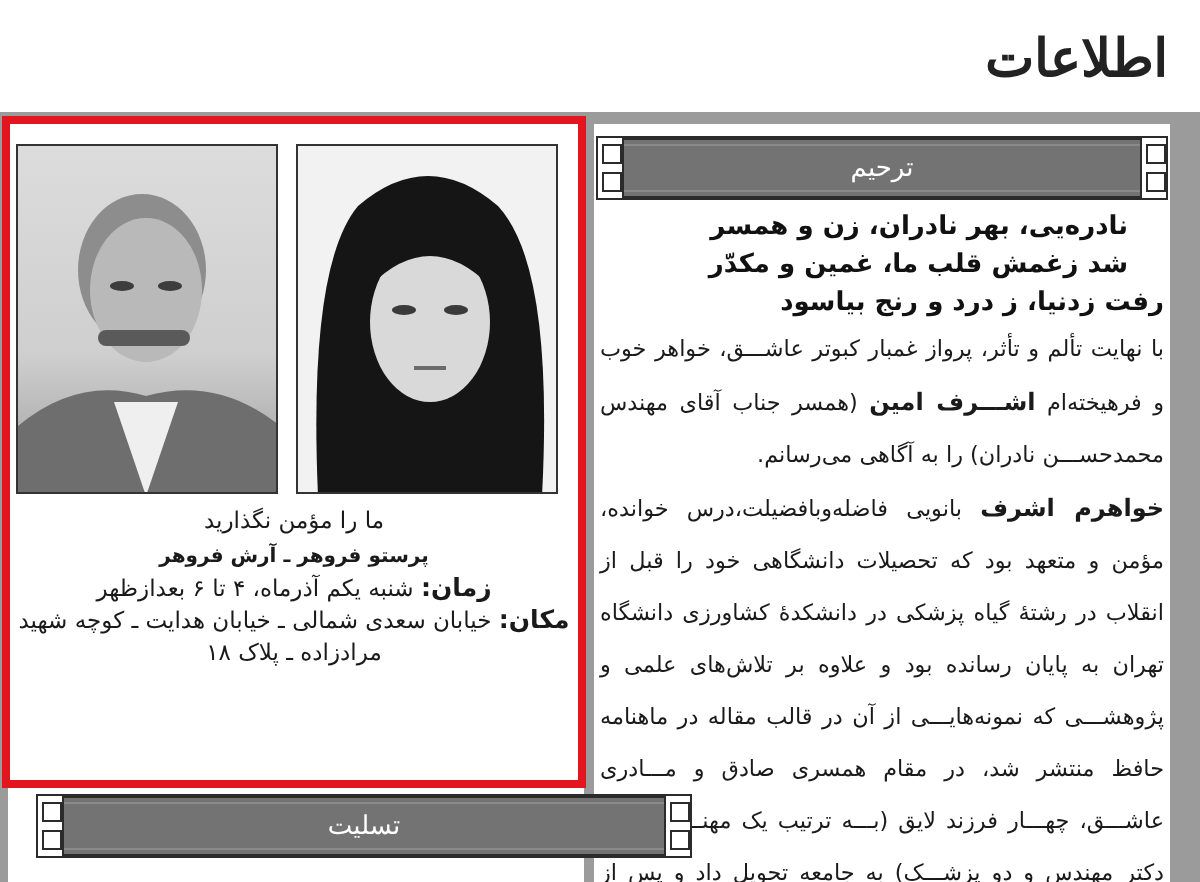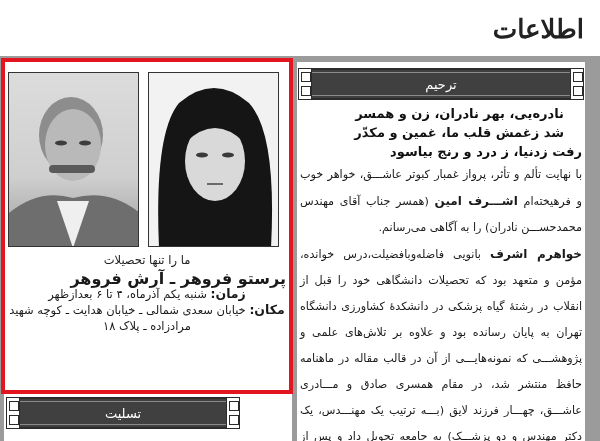--- a/index.html
+++ b/index.html
@@ -25,21 +25,21 @@
       background: #ffffff;
     }
     .red-box {
       position: absolute; top: 58px; left: 1px; width: 292px; height: 336px;
       border: 4px solid #e3151f; background: #ffffff;
     }
 
     
     .orn-bar {
       position: absolute; height: 32px;
-      background: #404040; border: 2px solid #2b2b2b;
+      background: #737373; border: 2px solid #2b2b2b;
       outline: 1px solid #8a8a8a; outline-offset: -5px;
       display: flex; align-items: center; justify-content: center;
     }
     .orn-bar .label {
       color: #ffffff; font-size: 13px; direction: rtl;
       font-family: "DejaVu Sans", sans-serif;
     }
     .orn-corner {
       position: absolute; top: -2px; width: 14px; height: 32px;
       background: #ffffff; border: 1px solid #2b2b2b;
@@ -47,21 +47,21 @@
     .orn-corner::before, .orn-corner::after {
       content: ""; position: absolute; left: 2px; width: 8px; height: 8px;
       border: 1.5px solid #2b2b2b;
     }
     .orn-corner::before { top: 3px; }
     .orn-corner::after { bottom: 3px; }
     .orn-corner.left { left: -4px; }
     .orn-corner.right { right: -4px; }
 
     .obit-heading { top: 68px; left: 300px; width: 282px; }
-    .condolence-heading { top: 397px; left: 8px; width: 230px; }
+    .condolence-heading { top: 397px; left: 20px; width: 324px; }
 
     .obit-body {
       position: absolute; top: 104px; left: 300px; width: 282px;
       direction: rtl; text-align: right;
     }
     .poem-line {
       font-weight: bold; font-size: 13px; line-height: 19px; color: #111;
       white-space: nowrap;
     }
     .poem-line.indent { padding-right: 18px; }
@@ -80,21 +80,21 @@
     }
     .photo.man { left: 0; background: linear-gradient(180deg,#dcdcdc 0%,#cfcfcf 60%,#9c9c9c 100%); }
     .photo.woman { left: 140px; background: #f2f2f2; }
 
     .memorial-text {
       position: absolute; top: 253px; left: 8px; width: 278px;
       direction: rtl; text-align: center; font-size: 11.5px; line-height: 15.5px;
     }
     .memorial-text .lead b { font-weight: bold; font-size: 12.5px; }
     .memorial-text .signers {
-      text-align: right; font-weight: bold; font-size: 16px; margin-top: 2px;
+      font-weight: bold; font-size: 10px; margin-top: 2px;
     }
     .memorial-text .info { font-size: 11.5px; line-height: 16px; }
     .memorial-text .info b { font-weight: bold; font-size: 12.5px; }
   </style>
 </head>
 <body>
 
 <div class="masthead-title">اطلاعات</div>
 
 <div class="page-frame"></div>
@@ -138,21 +138,21 @@
       <ellipse cx="66" cy="88" rx="30" ry="40" fill="#d9d9d9"></ellipse>
       <path d="M36 70 Q66 40 96 70 L96 60 Q66 30 36 60 Z" fill="#151515"></path>
       <ellipse cx="53" cy="82" rx="6" ry="2.5" fill="#3a3a3a"></ellipse>
       <ellipse cx="79" cy="82" rx="6" ry="2.5" fill="#3a3a3a"></ellipse>
       <rect x="58" y="110" width="16" height="2" fill="#6b6b6b"></rect>
     </svg>
   </div>
 </div>
 
 <div class="memorial-text">
-  <div>ما را تنها تحصیلات</div>
+  <div>ما را مؤمن نگذارید</div>
   <div class="signers">پرستو فروهر ـ آرش فروهر</div>
   <div class="info">
     <b>زمان:</b><span> شنبه یکم آذرماه، ۴ تا ۶ بعدازظهر</span>
   </div>
   <div class="info">
     <b>مکان:</b><span> خیابان سعدی شمالی ـ خیابان هدایت ـ کوچه شهید مرادزاده ـ پلاک ۱۸</span>
   </div>
 </div>
 
 <div class="orn-bar condolence-heading">

